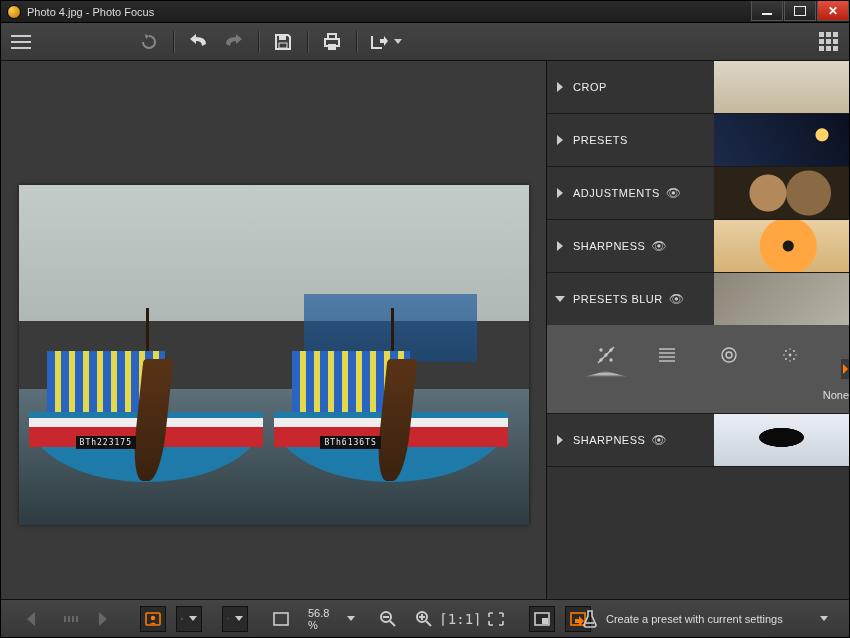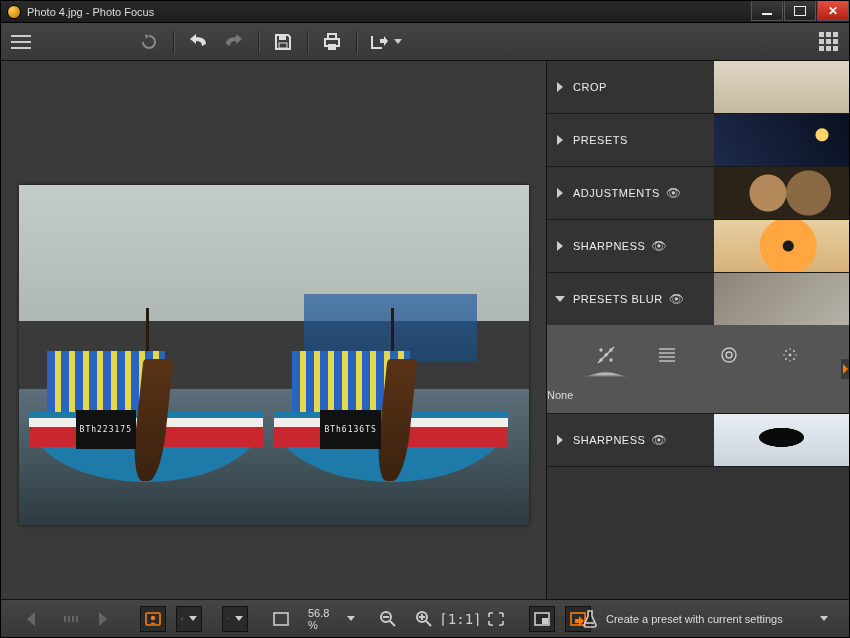--- a/index.html
+++ b/index.html
@@ -32,21 +32,21 @@
   .sky{position:absolute; inset:0 0 60% 0; background:linear-gradient(#c3ccc8,#afb8b5);}
   .water{position:absolute; inset:60% 0 0 0; background:linear-gradient(#5c6f7a,#2e3c41);}
   .boat{position:absolute; bottom:8%; width:46%; height:60%;}
   .boat.left{left:2%;} .boat.right{right:4%;text-align:center;}
   .hull{position:absolute; bottom:8%; left:0; right:0; height:34%; background:#1e7aa8; border-radius:0 0 55% 55%/0 0 100% 100%;}
   .hull::before{content:""; position:absolute; bottom:50%; left:0; right:0; height:28%; background:#c8272d;}
   .hull::after{content:""; position:absolute; bottom:78%; left:0; right:0; height:14%; background:#eee;}
   .bow{position:absolute; bottom:8%; left:46%; width:30px; height:60%; background:linear-gradient(#5a3316,#3a2210); transform:skewX(-6deg); border-radius:4px 4px 40% 40%;}
   .cabin{position:absolute; bottom:40%; left:8%; width:50%; height:32%; background:repeating-linear-gradient(90deg,#2a64c3 0 8px,#e3d94a 8px 14px);}
   .mast{position:absolute; bottom:38%; left:50%; width:3px; height:55%; background:#2b1a0a;}
-  .regplate{position:absolute; bottom:24%; left:20%; background:#111; color:#eee; font-size:8px; font-family:monospace; letter-spacing:1px; padding:15px 4px;}
+  .regplate{position:absolute; bottom:24%; left:20%; background:#111; color:#eee; font-size:8px; font-family:monospace; letter-spacing:1px; padding:2px 4px;}
   .bgboat{position:absolute; bottom:48%; left:56%; width:34%; height:20%; background:linear-gradient(#2560a0,#174b80); opacity:.7;}
   
   .side { width: 303px; background: #333; display: flex; flex-direction: column; border-left: 1px solid #111; }
   .accordion{ flex:1; overflow:auto;}
   .acc-item{ border-bottom:1px solid #1a1a1a;}
   .acc-hd{ height:52px; display:flex; align-items:center; padding:0 10px; color:#eee; font-size:11px; letter-spacing:.5px; position:relative; cursor:pointer;}
   .acc-hd .arrow{ width:0; height:0; border-top:5px solid transparent; border-bottom:5px solid transparent; border-left:6px solid #ccc; margin-right:10px;}
   .acc-hd.expanded .arrow{ transform: rotate(90deg);}
   .acc-hd .eye{ margin-left:6px; font-size:12px; color:#ccc;}
   .acc-thumb{ position:absolute; right:0; top:0; bottom:0; width:135px; }
@@ -58,21 +58,21 @@
                      radial-gradient(circle at 55% 50%, #ffa640 0 28px, transparent 29px), linear-gradient(#e8cfa2,#d6b276);}
   .thumb5{ background:linear-gradient(135deg,#8a8577,#b7b2a7);}
   .thumb6{ background:radial-gradient(ellipse at 50% 45%, #0a0a0a 0 22px, transparent 23px), linear-gradient(#e9eef4,#c9d2db);}
   .acc-body{ background:#555; padding:10px 0 12px; position:relative;}
   .blur-modes{ display:flex; justify-content:space-around; padding:6px 28px 10px;}
   .bm{ width:28px; height:28px; display:flex; align-items:center; justify-content:center; color:#c8c8c8; cursor:pointer;}
   .bm svg{fill:none; stroke:#c8c8c8; stroke-width:1.4;}
   .bm.sel{position:relative;}
   .bm.sel::after{content:""; position:absolute; left:-8px; right:-8px; bottom:-8px; height:6px;
     background:linear-gradient(to top, transparent, #c8c8c8 50%, transparent); clip-path:polygon(0 100%,50% 0,100% 100%); }
-  .blur-label{ text-align:left; color:#ddd; font-size:11px; margin-top:10px;}
+  .blur-label{ text-align:right; color:#ddd; font-size:11px; margin-top:10px;}
   .side-arrow-r{ position:absolute; right:0; top:50%; transform:translateY(-50%); width:8px; height:20px; background:#3a3a3a; display:flex; align-items:center; justify-content:center;}
   .side-arrow-r::before{ content:""; border-top:5px solid transparent; border-bottom:5px solid transparent; border-left:5px solid #ff7a00;}
   
   .status { height: 38px; background: linear-gradient(#444,#383838); display:flex; align-items:center; padding:0 21px; border-top:1px solid #111;}
   .status-left{ width:546px; display:flex; align-items:center; gap:10px; height:100%;}
   .status-left .sep, .status-right .sep{ width:1px; height:22px; background:#222; box-shadow:1px 0 #555;}
   .sbtn{ height:26px; min-width:26px; display:flex; align-items:center; justify-content:center; color:#ccc; fill:#ccc; cursor:pointer;}
   .sbtn.orange{ color:#ff7a00; fill:#ff7a00; background:#2a2a2a; border:1px solid #111; padding:0 4px;}
   .sbtn.box{ background:#2a2a2a; border:1px solid #111; padding:0 4px; }
   .sbtn.dim{ color:#666; fill:#666;}

